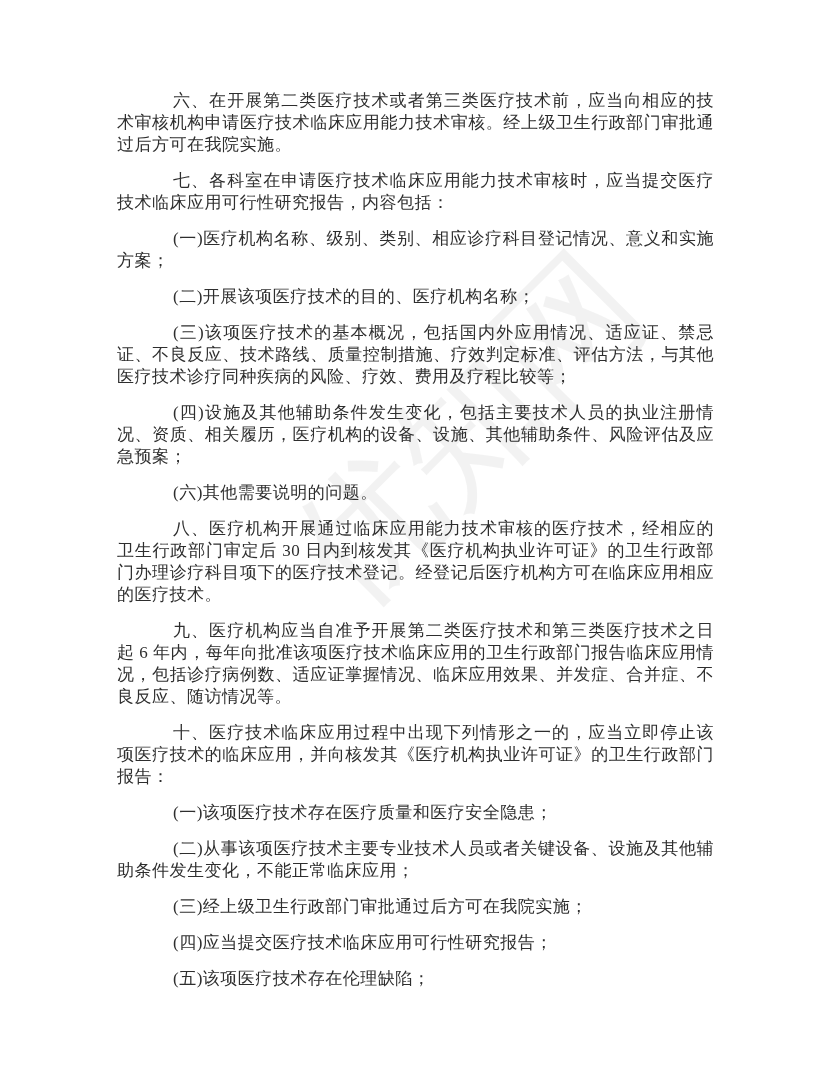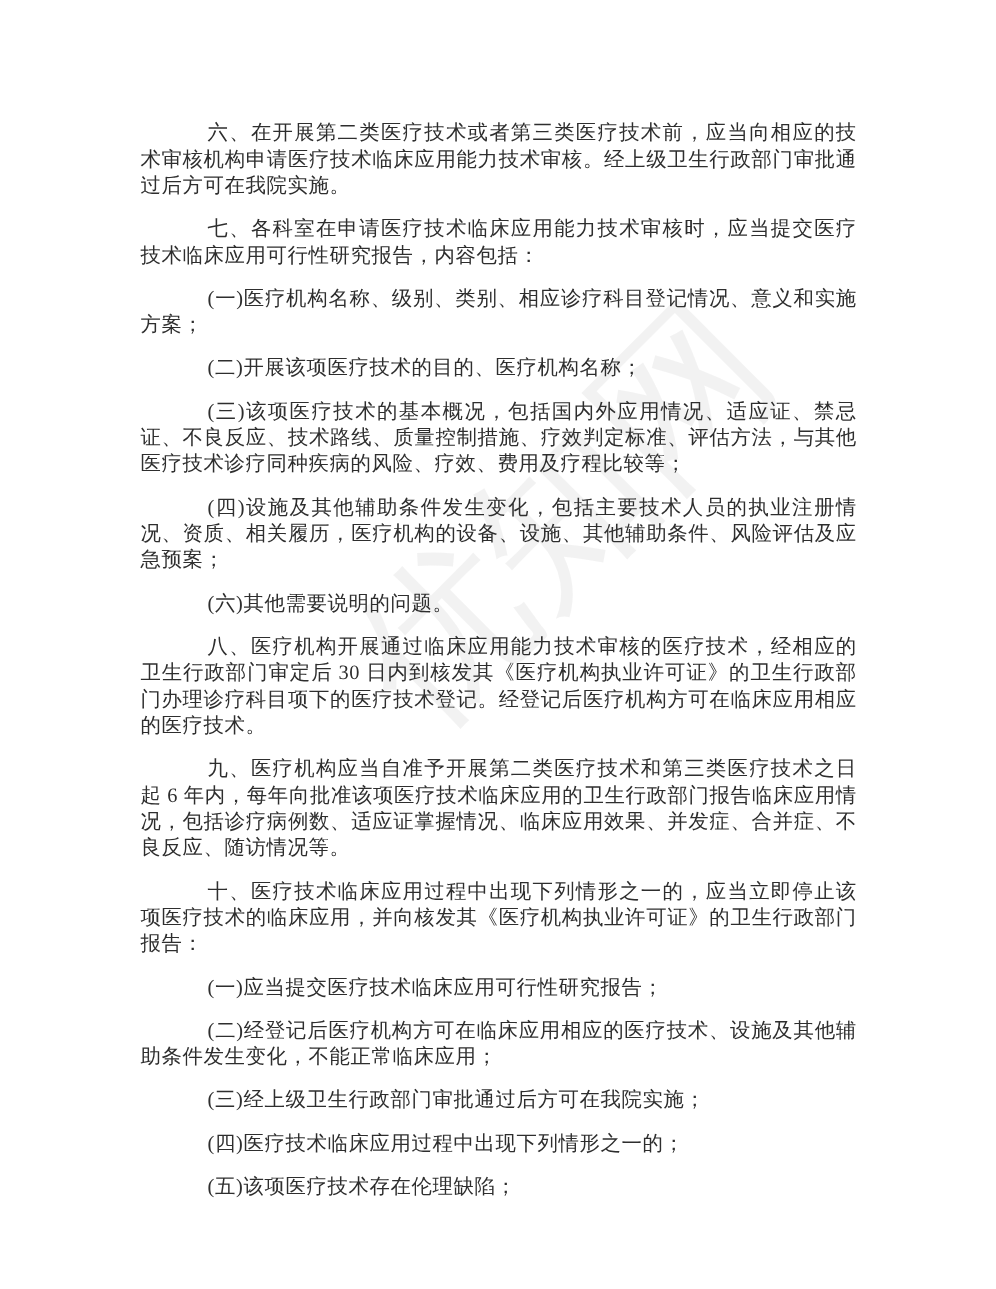--- a/index.html
+++ b/index.html
@@ -10,21 +10,21 @@
   .page {
     position: relative;
     width: 830px;
     height: 1074px;
     background: #ffffff;
     overflow: hidden;
     font-family: "Liberation Serif", "DejaVu Serif", serif;
   }
   .content {
     position: absolute;
-    top: 100px;
+    top: 90px;
     left: 117px;
     width: 597px;
     font-size: 17px;
     line-height: 22px;
     color: #2e2e2e;
     text-align: justify;
     letter-spacing: 0.5px;
   }
   .content p {
     margin: 0 0 14px 0;
@@ -52,19 +52,19 @@
     <p>六、在开展第二类医疗技术或者第三类医疗技术前，应当向相应的技术审核机构申请医疗技术临床应用能力技术审核。经上级卫生行政部门审批通过后方可在我院实施。</p>
     <p>七、各科室在申请医疗技术临床应用能力技术审核时，应当提交医疗技术临床应用可行性研究报告，内容包括：</p>
     <p>(一)医疗机构名称、级别、类别、相应诊疗科目登记情况、意义和实施方案；</p>
     <p>(二)开展该项医疗技术的目的、医疗机构名称；</p>
     <p>(三)该项医疗技术的基本概况，包括国内外应用情况、适应证、禁忌证、不良反应、技术路线、质量控制措施、疗效判定标准、评估方法，与其他医疗技术诊疗同种疾病的风险、疗效、费用及疗程比较等；</p>
     <p>(四)设施及其他辅助条件发生变化，包括主要技术人员的执业注册情况、资质、相关履历，医疗机构的设备、设施、其他辅助条件、风险评估及应急预案；</p>
     <p>(六)其他需要说明的问题。</p>
     <p>八、医疗机构开展通过临床应用能力技术审核的医疗技术，经相应的卫生行政部门审定后 30 日内到核发其《医疗机构执业许可证》的卫生行政部门办理诊疗科目项下的医疗技术登记。经登记后医疗机构方可在临床应用相应的医疗技术。</p>
     <p>九、医疗机构应当自准予开展第二类医疗技术和第三类医疗技术之日起 6 年内，每年向批准该项医疗技术临床应用的卫生行政部门报告临床应用情况，包括诊疗病例数、适应证掌握情况、临床应用效果、并发症、合并症、不良反应、随访情况等。</p>
     <p>十、医疗技术临床应用过程中出现下列情形之一的，应当立即停止该项医疗技术的临床应用，并向核发其《医疗机构执业许可证》的卫生行政部门报告：</p>
-    <p>(一)应当提交医疗技术临床应用可行性研究报告；</p>
-    <p>(二)经登记后医疗机构方可在临床应用相应的医疗技术、设施及其他辅助条件发生变化，不能正常临床应用；</p>
+    <p>(一)该项医疗技术存在医疗质量和医疗安全隐患；</p>
+    <p>(二)从事该项医疗技术主要专业技术人员或者关键设备、设施及其他辅助条件发生变化，不能正常临床应用；</p>
     <p>(三)经上级卫生行政部门审批通过后方可在我院实施；</p>
-    <p>(四)医疗技术临床应用过程中出现下列情形之一的；</p>
+    <p>(四)应当提交医疗技术临床应用可行性研究报告；</p>
     <p>(五)该项医疗技术存在伦理缺陷；</p>
   </div>
 </div>
 
 </body></html>

